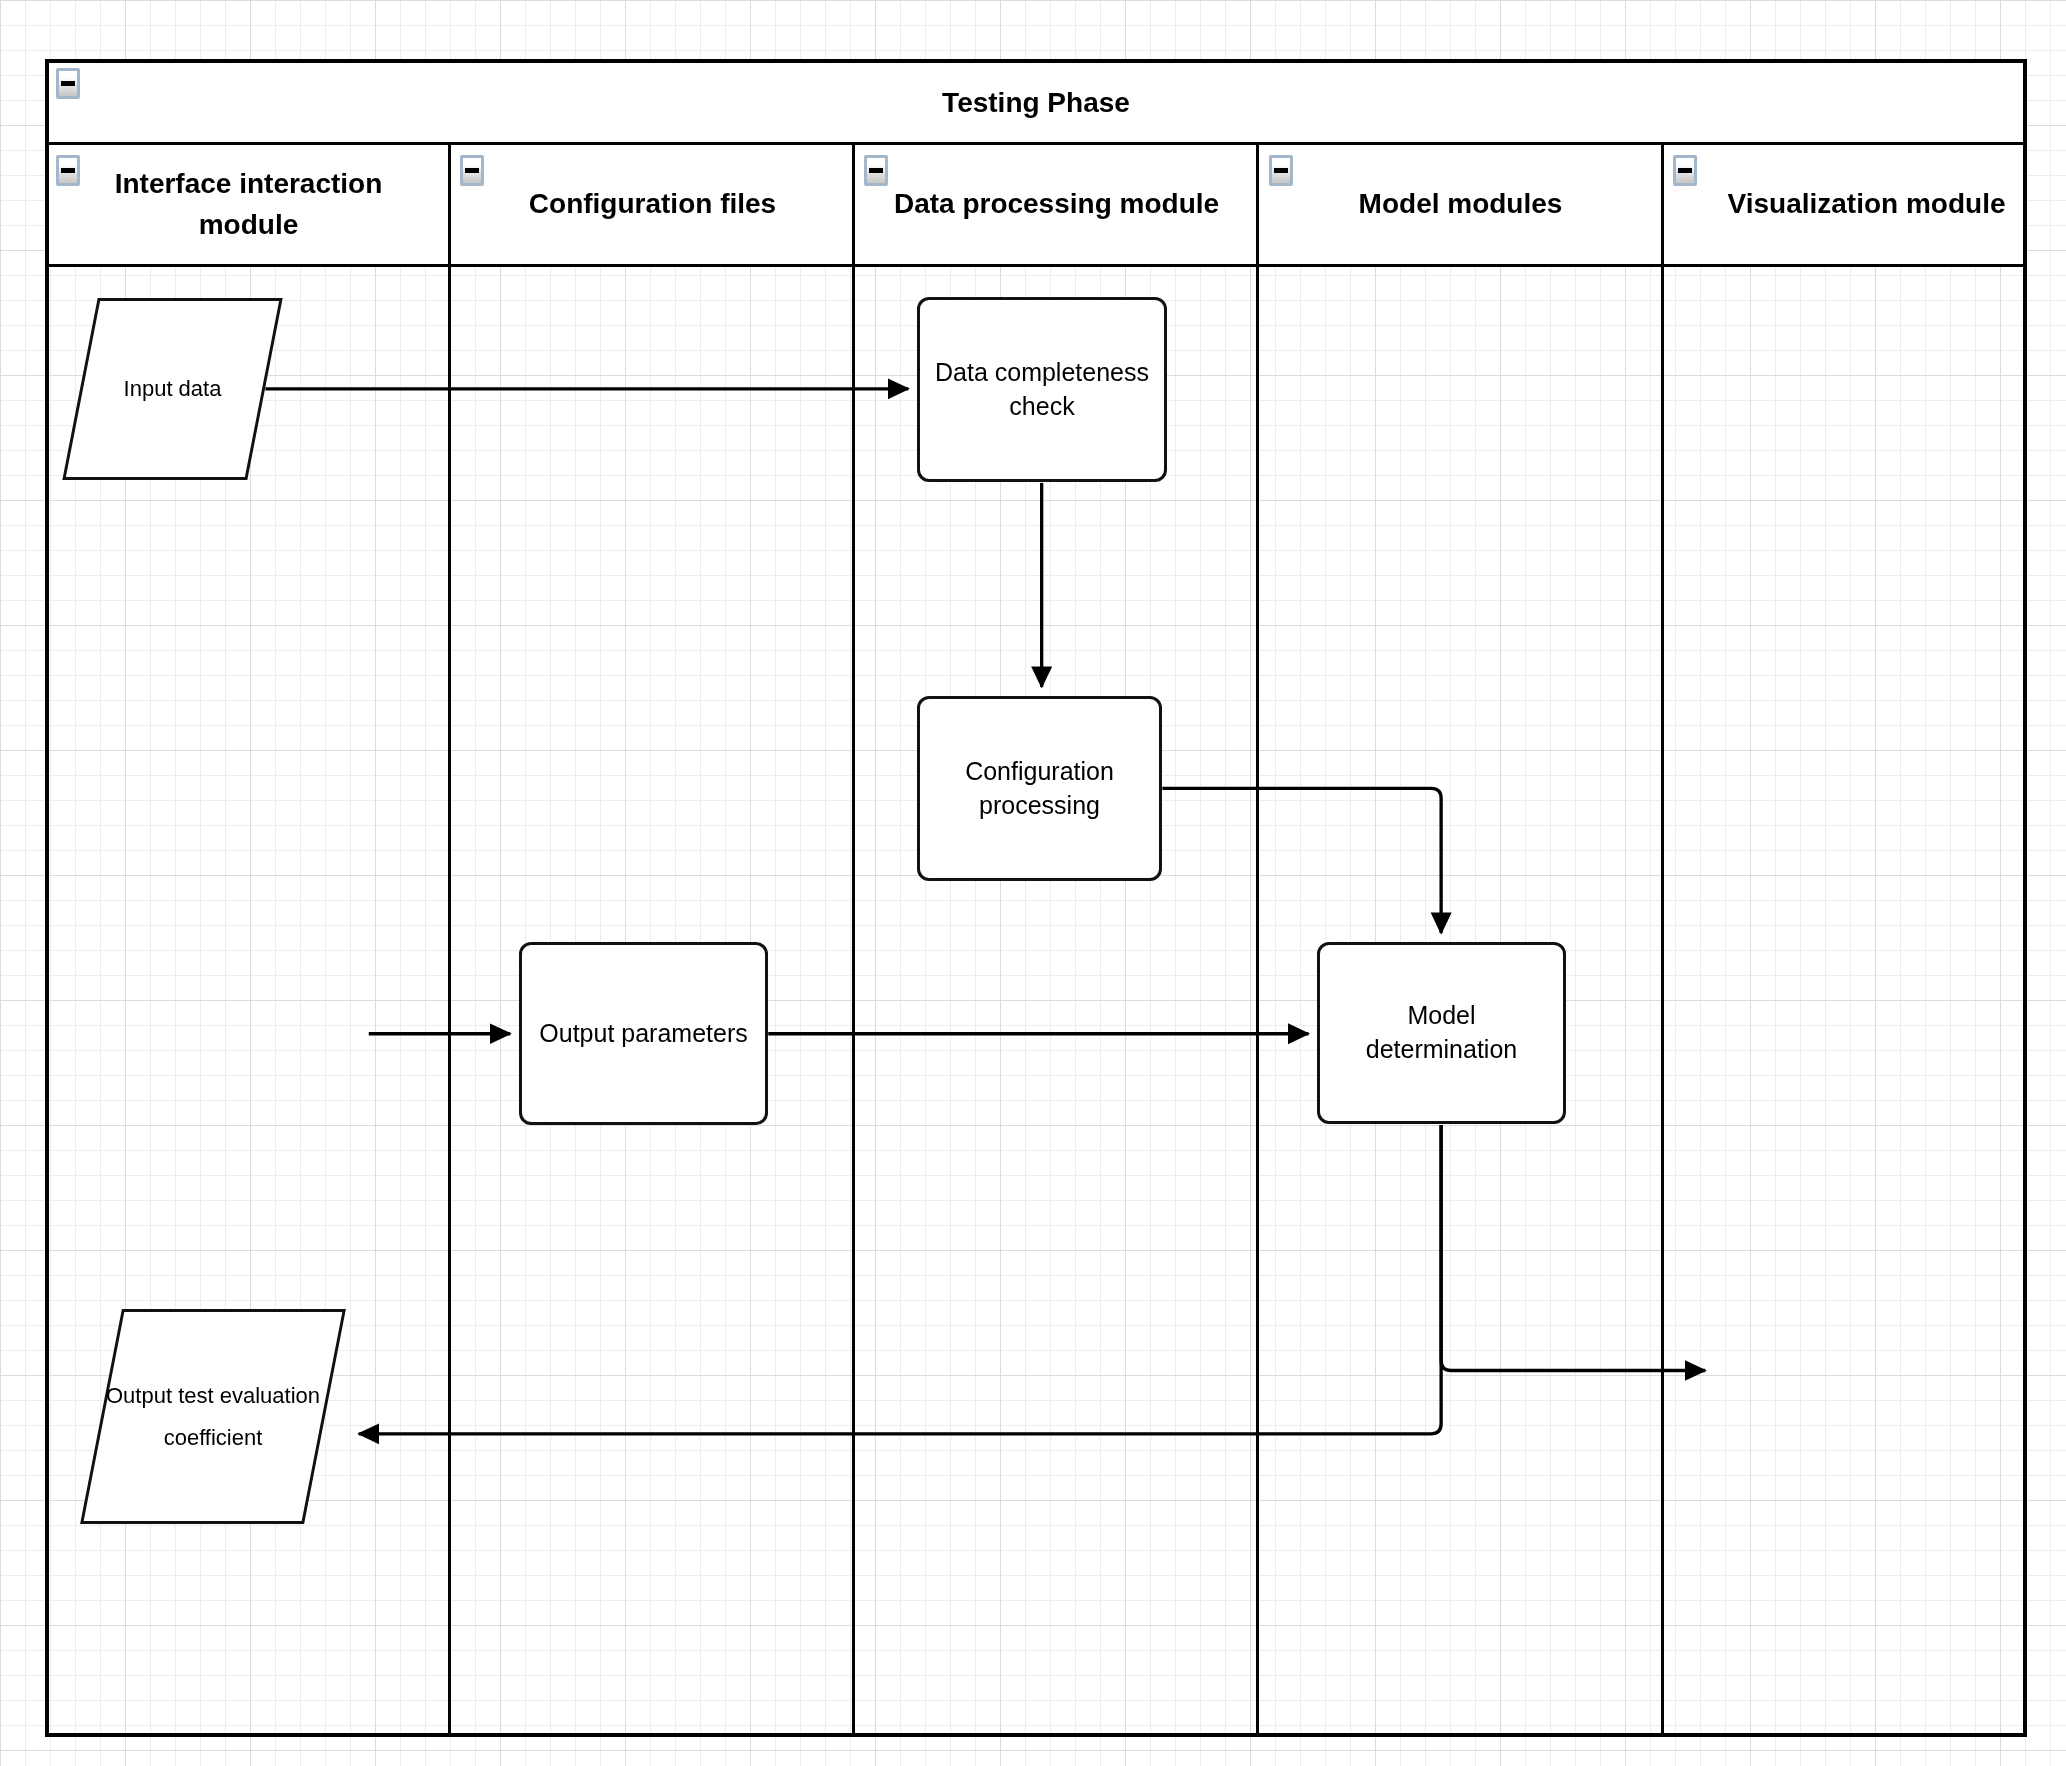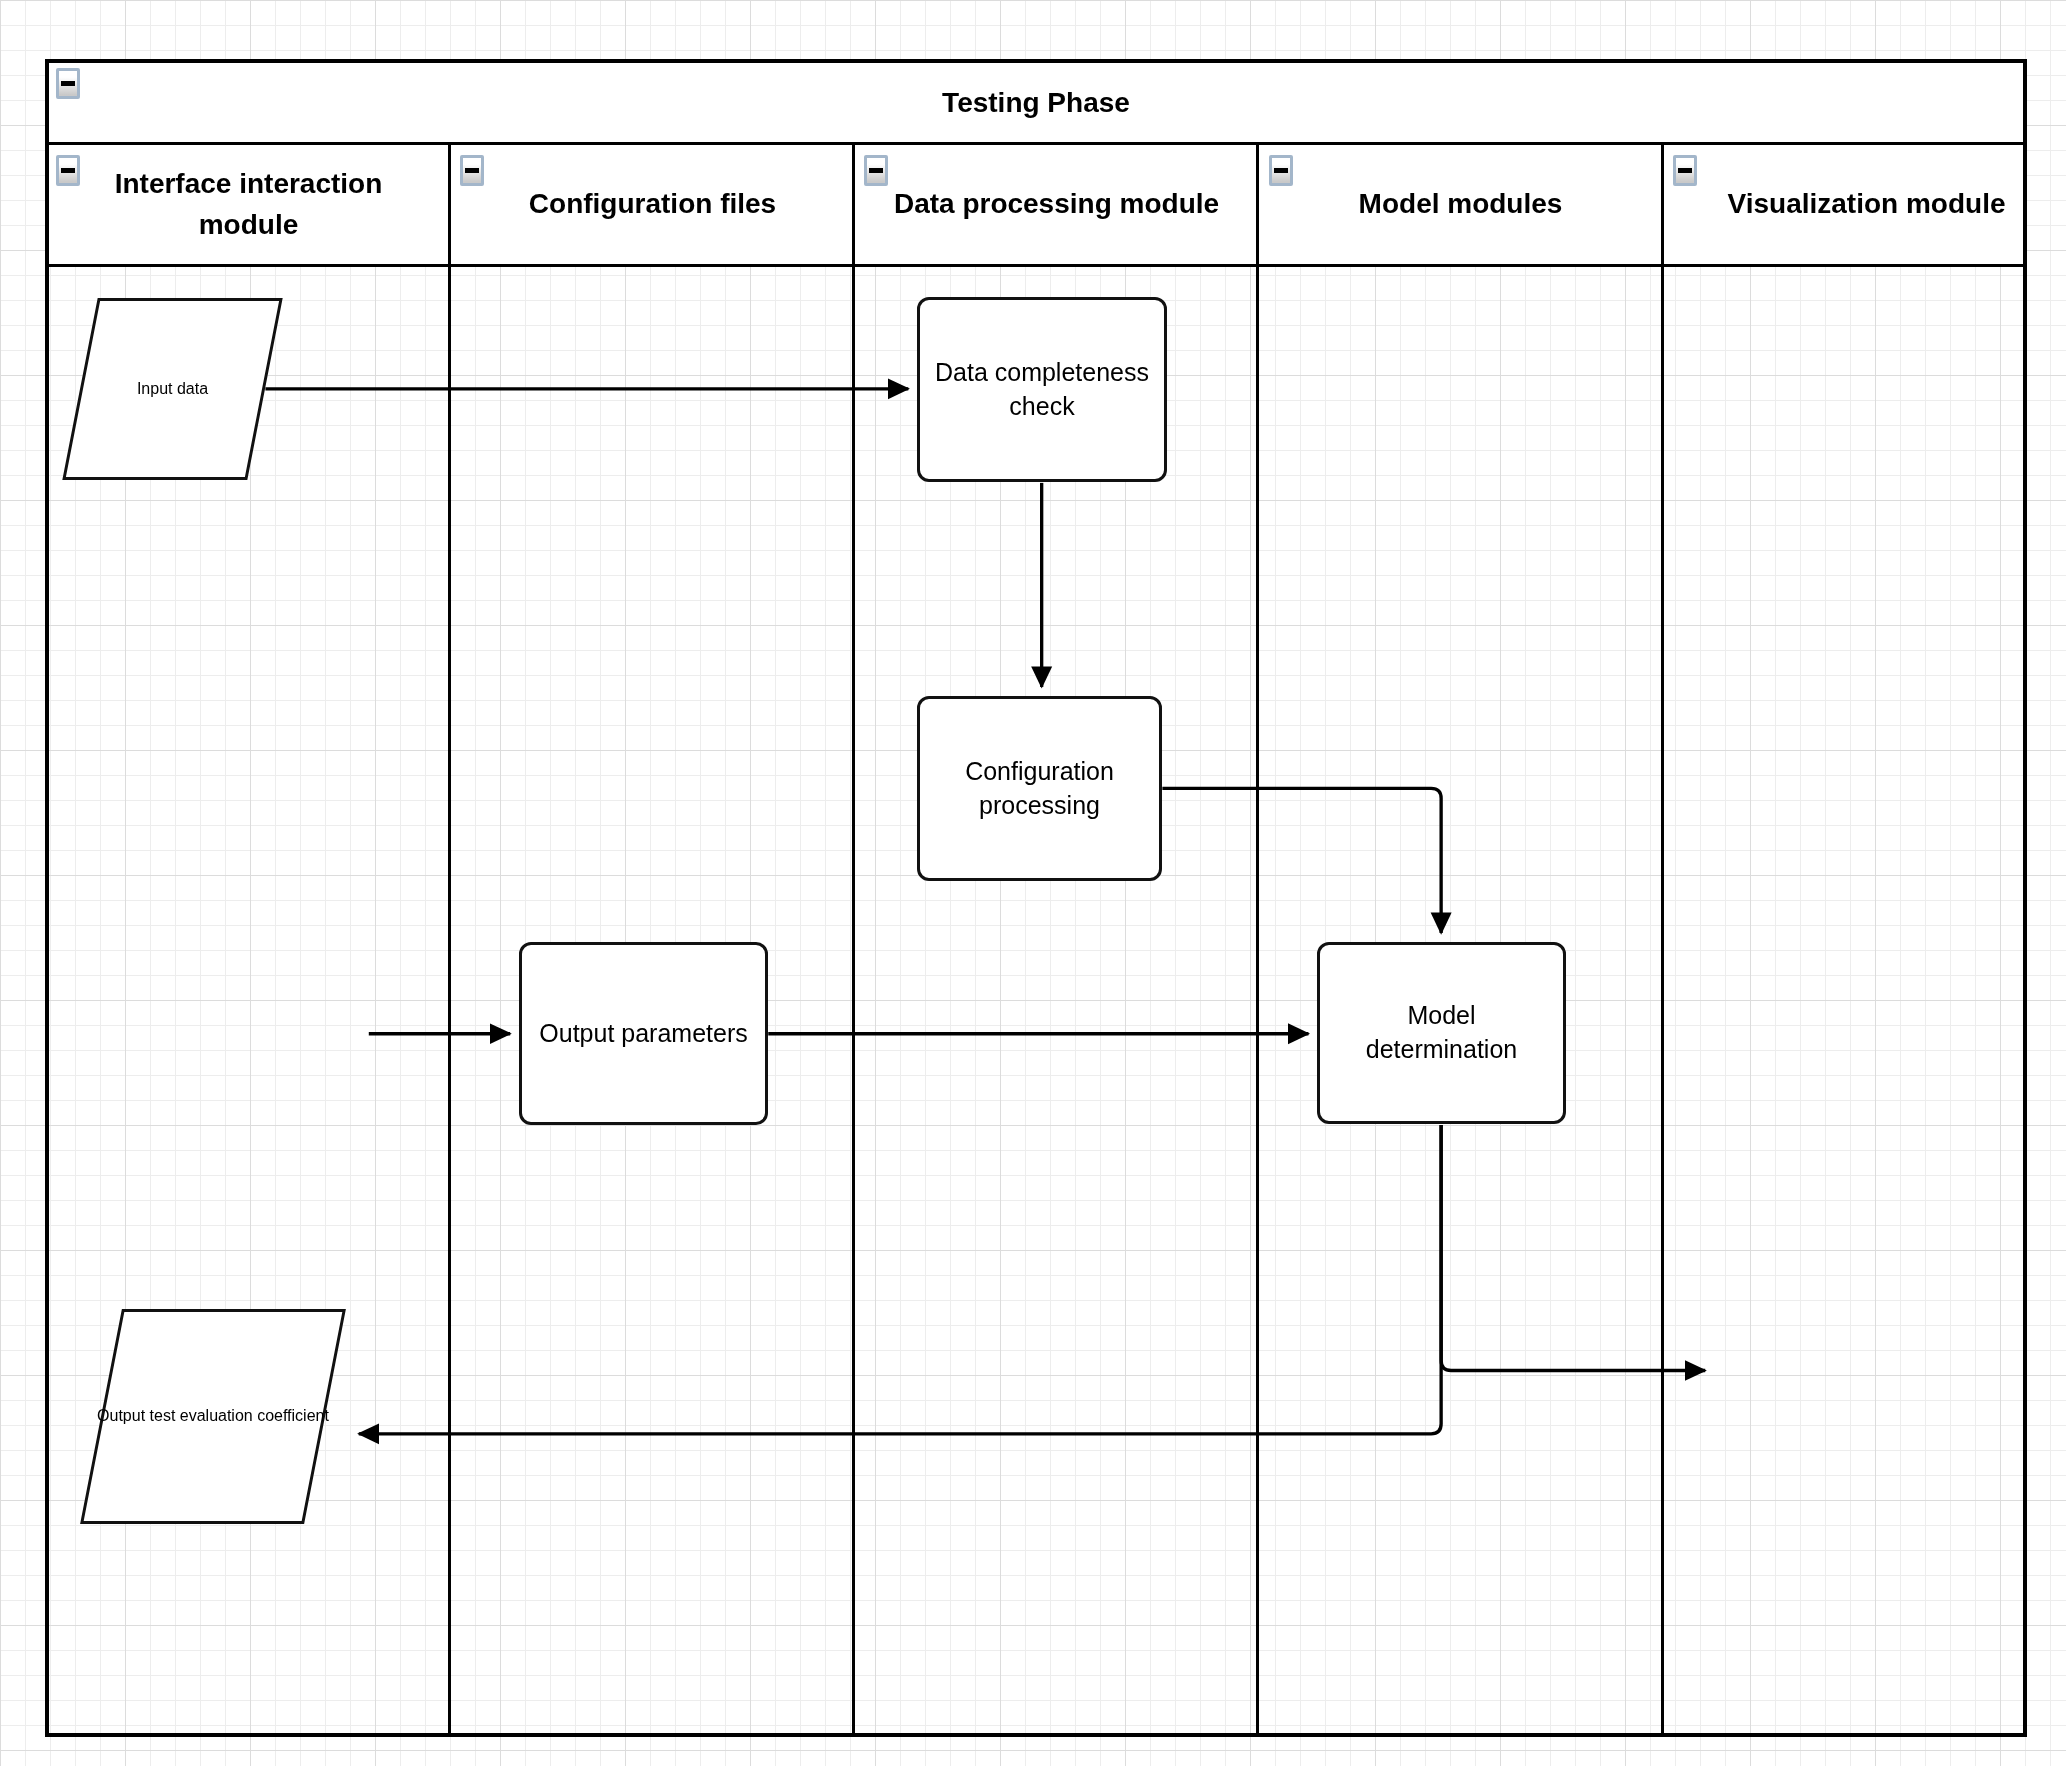--- a/index.html
+++ b/index.html
@@ -58,21 +58,21 @@
   }
   .para{position:absolute;}
   .para .bg{
     position:absolute;top:0;bottom:0;left:20px;right:20px;
     background:#fff;border:3.3px solid #111;box-sizing:border-box;
     transform:skewX(-11deg);
   }
   .para .lbl{
     position:relative;z-index:1;width:100%;height:100%;
     display:flex;align-items:center;justify-content:center;
-    text-align:center;font-size:16px;line-height:1.9;
+    text-align:center;font-size:22px;line-height:1.9;
   }
   svg.edges{position:absolute;left:0;top:0;pointer-events:none;}
   svg.edges path{pointer-events:stroke;}
 </style>
 </head>
 <body>
 
 <div class="canvas">
 
   <div class="pool-frame"></div>

